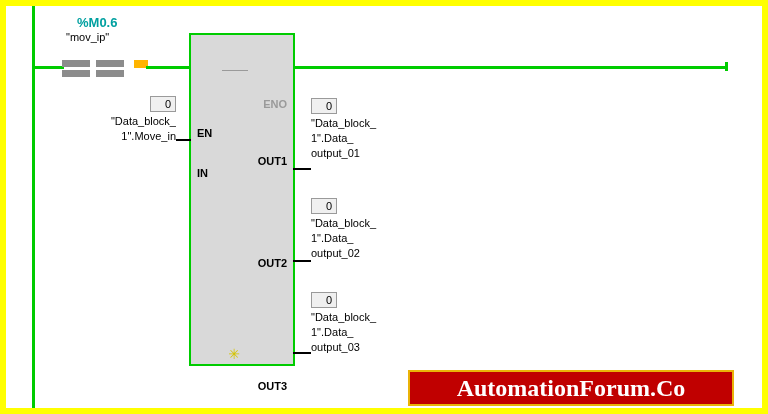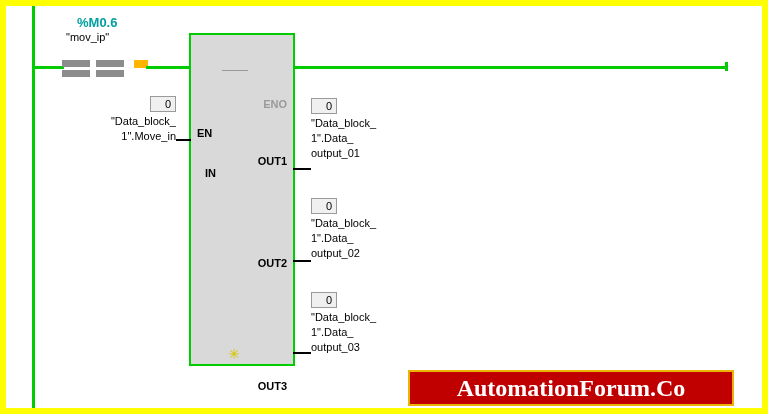--- a/index.html
+++ b/index.html
@@ -214,21 +214,21 @@
 
   <div class="wire wire-h" style="left:293px; top:66px; width:435px;"></div>
   <div class="wire wire-v" style="left:725px; top:62px; height:9px;"></div>
 
   <div id="addr-label">%M0.6</div>
   <div id="addr-symbol">"mov_ip"</div>
 
   <div id="move-block">
     <div class="port-label" style="left:6px; top:49px;margin-top:43px;">EN</div>
     <div class="port-label dim" style="right:6px; top:63px;">ENO</div>
-    <div class="port-label" style="left:14px; top:132px;">IN</div>
+    <div class="port-label" style="left:6px; top:132px;">IN</div>
     <div class="port-label" style="right:6px; top:120px;">OUT1</div>
     <div class="port-label" style="right:6px; top:222px;">OUT2</div>
     <div class="port-label" style="right:6px; top:314px;margin-top:31px;">OUT3</div>
   </div>
 
   <div id="eno-line"></div>
 
   <div id="sparkle">✳</div>
 
   <div class="valuebox" style="left:150px; top:96px; width:26px;">0</div>

